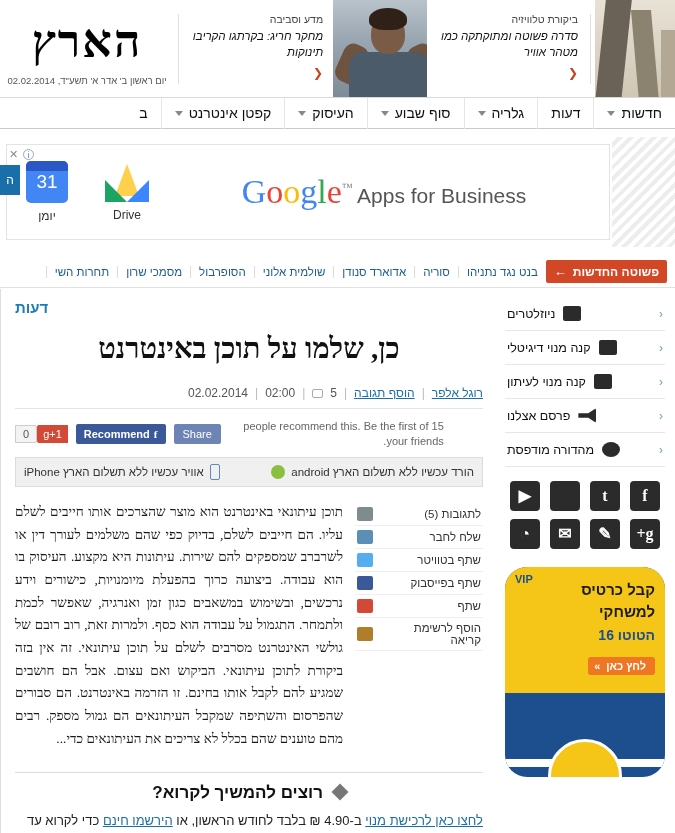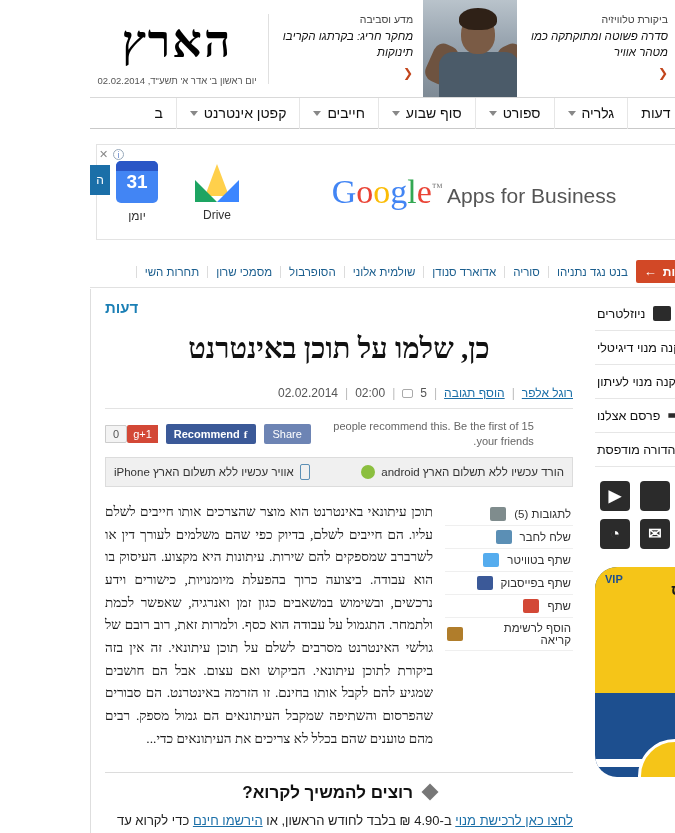--- a/index.html
+++ b/index.html
@@ -4,21 +4,21 @@
 <style>
   * { box-sizing: border-box; }
   html, body {
     margin: 0; padding: 0;
     width: 675px; height: 833px;
     overflow: hidden;
     background: #fff;
     font-family: "Liberation Sans", sans-serif;
     direction: rtl;
   }
-  .page { position: relative; width: 585px; height: 833px; background: #fff; padding-left: 44px; }
+  .page { position: relative; width: 675px; height: 833px; background: #fff; padding-left: 44px; }
 
   
   .topbar {
     position: absolute; top: 0; left: 0; width: 675px; height: 98px;
     background: #ffffff; border-bottom: 1px solid #d9d9d9;
     overflow: hidden;
   }
   .topbar-inner { display: flex; flex-direction: row-reverse; height: 98px; }
   .logo-block {
     width: 200px; height: 98px; position: relative;
@@ -78,21 +78,21 @@
   .ad-wrap {
     position: absolute; top: 137px; left: 0; width: 675px; height: 110px;
   }
   .ad-box {
     position: absolute; left: 6px; top: 7px; width: 604px; height: 96px;
     background: #fff; border: 1px solid #e3e3e3;
     display: flex; flex-direction: row-reverse; align-items: center;
   }
   .ad-tile { width: 80px; text-align: center; }
   .ad-tile .lbl { font-size: 12px; color: #333; margin-top: 6px; }
-  .gcal { width: 42px; height: 42px; margin: 0 auto; background: #4285f4; border-radius: 5px; position: relative; color: #fff; font-size: 19px; font-weight: bold; line-height: 42px; }
+  .gcal { width: 42px; height: 42px; margin: 0 auto; background: #4285f4; border-radius: 5px; position: relative; color: #fff; font-size: 19px; font-weight: normal; line-height: 42px; }
   .gcal::before { content:""; position:absolute; left:0; top:0; width: 42px; height: 10px; background: #2a56c6; border-radius: 5px 5px 0 0; }
   .gmail { width: 46px; height: 34px; margin: 4px auto 0; border: 3px solid #d93025; border-radius: 3px; position: relative; background: #fff; }
   .gmail::after { content:""; position:absolute; left: 0; top: 0; width: 0; height: 0; border-left: 20px solid transparent; border-right: 20px solid transparent; border-top: 22px solid #d93025; }
   .gdrive { width: 44px; height: 38px; margin: 2px auto 0; position: relative; }
   .gdrive i { position: absolute; display:block; }
   .gd1 { left: 10px; top: 0; width: 0; height: 0; border-left: 12px solid transparent; border-right: 12px solid transparent; border-bottom: 32px solid #ffd04b; }
   .gd2 { left: 0; top: 16px; width: 0; height: 0; border-top: 0; border-left: 0; border-right: 22px solid transparent; border-bottom: 22px solid #1da462; }
   .gd3 { right: 0; top: 16px; width: 0; height: 0; border-left: 22px solid transparent; border-bottom: 22px solid #3b86ff; }
   .ad-google { flex: 1; text-align: center; }
   .g-word { font-family: "Liberation Serif", serif; font-size: 34px; }
@@ -159,21 +159,21 @@
     align-items: center; justify-content: space-between; font-size: 11.5px; color: #333;
     padding: 6px 8px; margin-bottom: 14px;
   }
   .pay-seg { display: flex; align-items: center; gap: 6px; }
   .ico-phone { width: 10px; height: 16px; border: 1.5px solid #5b8fb5; border-radius: 2px; }
   .ico-droid { width: 14px; height: 14px; border-radius: 50%; background: #8bbf3f; }
 
   .body-wrap { display: flex; flex-direction: row; gap: 12px; }
   .tools { width: 128px; padding-top: 2px; }
   .tool {
-    display: flex; flex-direction: row-reverse; align-items: center; justify-content: flex-end;
+    display: flex; flex-direction: row-reverse; align-items: center; justify-content: space-between;
     gap: 8px; font-size: 11.5px; color: #333; padding: 4px 2px; border-bottom: 1px solid #efefef;
   }
   .tool .ti { width: 16px; height: 14px; border-radius: 2px; flex: none; }
   .ti-cmt { background: #7f8c8d; }
   .ti-print { background: #566573; }
   .ti-mail { background: #5b8fb5; }
   .ti-tw { background: #55acee; }
   .ti-fb { background: #3b5998; }
   .ti-gp { background: #d34836; }
   .ti-read { background: #b07d2b; }
@@ -282,29 +282,25 @@
       <span class="caret"></span>
     </div>
     <div class="nav-item">
       <span>דעות</span>
     </div>
     <div class="nav-item">
       <span>גלריה</span>
       <span class="caret"></span>
     </div>
     <div class="nav-item">
-      <span>ספורט</span>
-      <span class="caret"></span>
-    </div>
-    <div class="nav-item">
       <span>סוף שבוע</span>
       <span class="caret"></span>
     </div>
     <div class="nav-item">
-      <span>חייבים</span>
+      <span>העיסוק</span>
       <span class="caret"></span>
     </div>
     <div class="nav-item">
       <span>קפטן אינטרנט</span>
       <span class="caret"></span>
     </div>
     <div class="nav-item">
       <span>ב</span>
     </div>
   </div>

